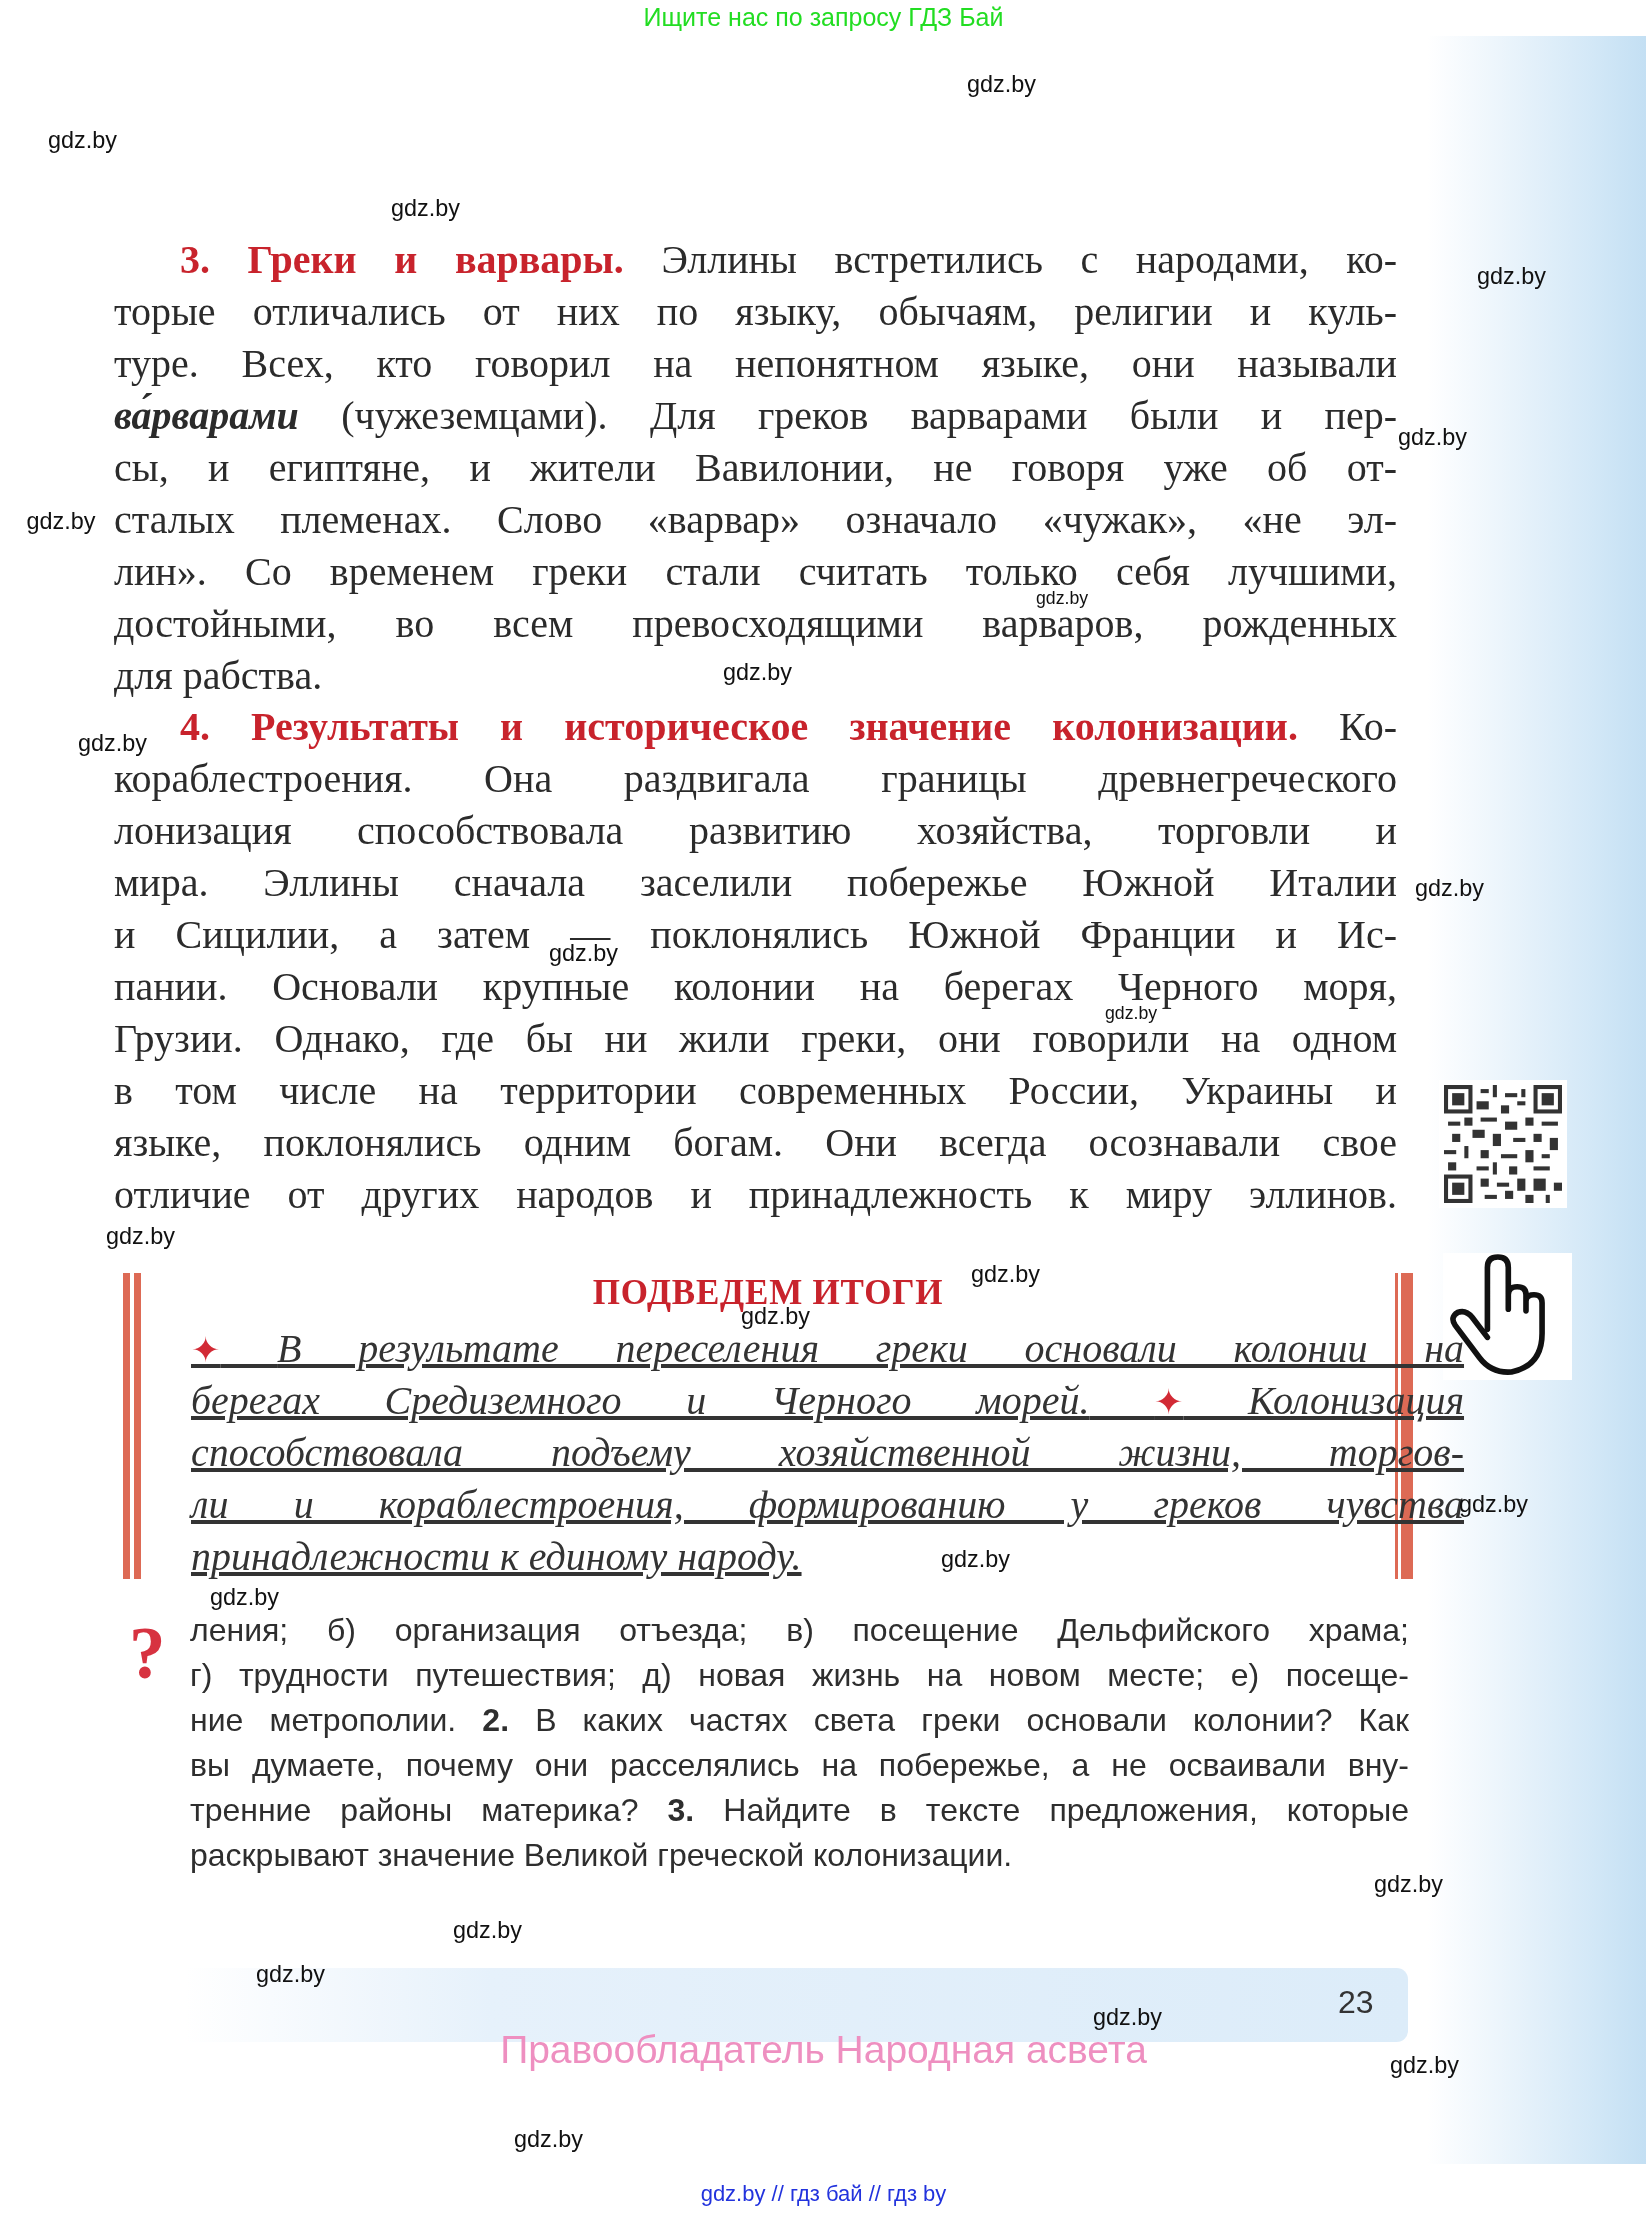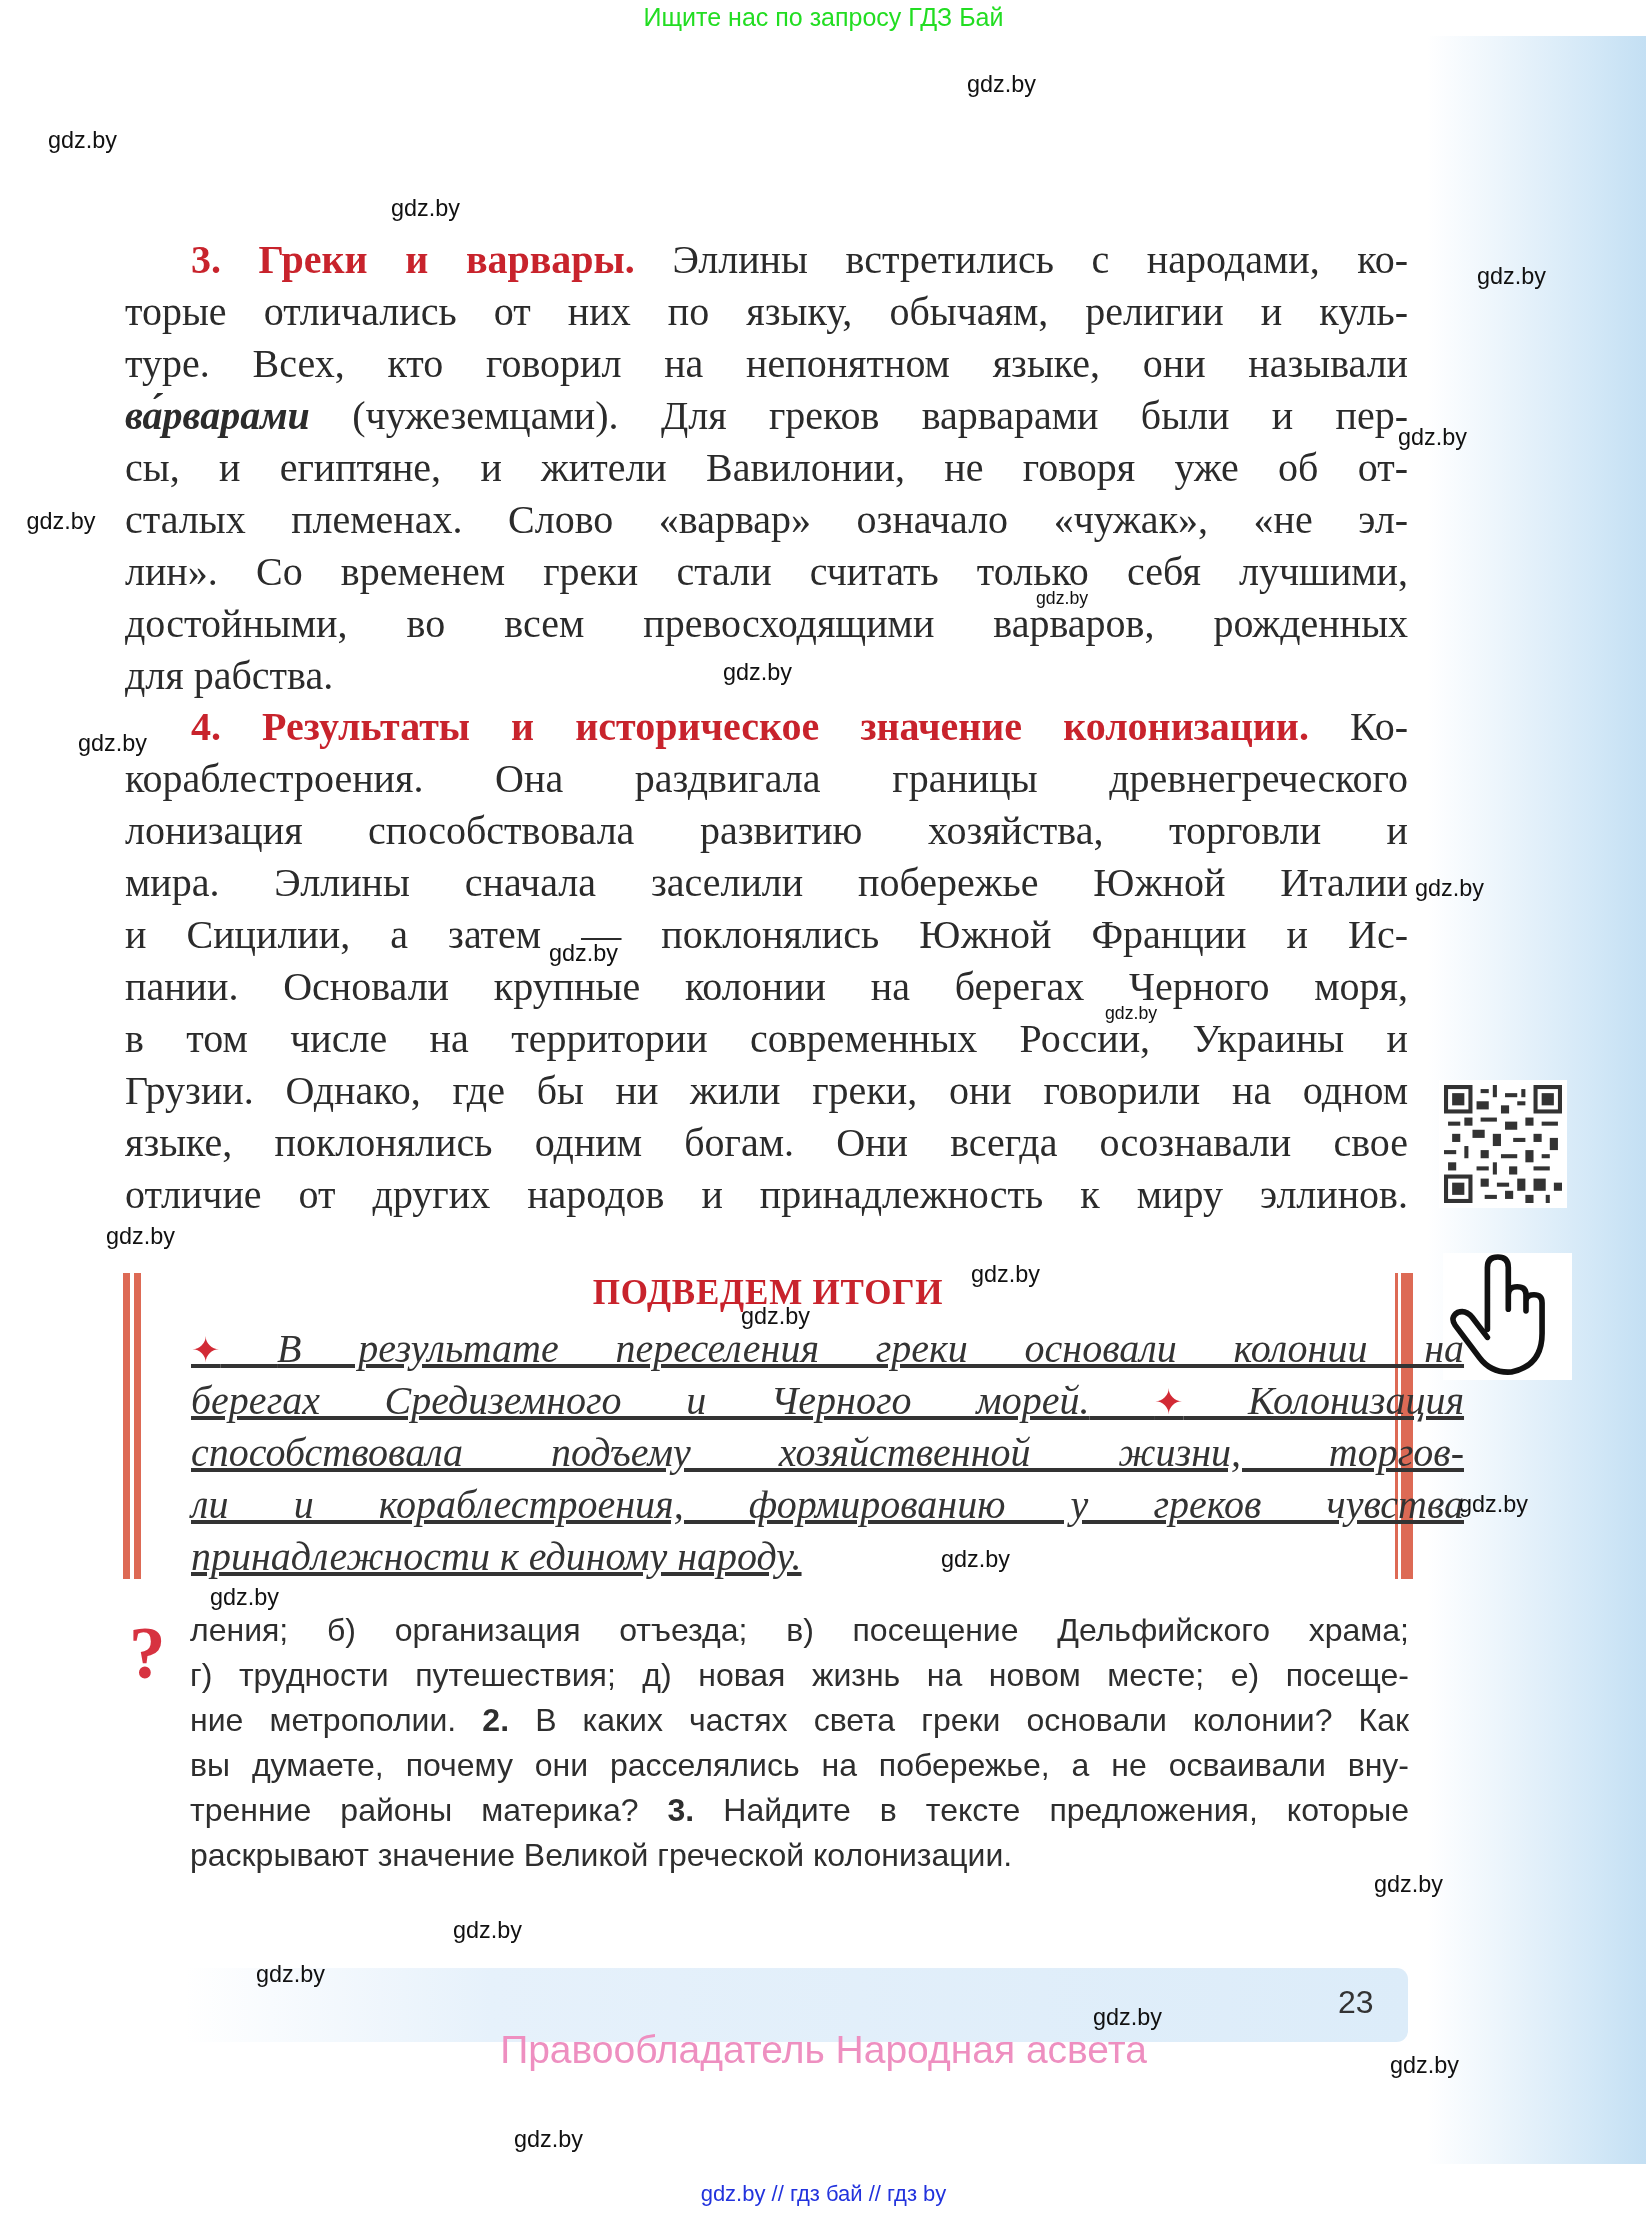--- a/index.html
+++ b/index.html
@@ -16,21 +16,21 @@
   .top-banner {
     position:absolute; top:3.2px; left:0; width:1647px; text-align:center;
     font-family:"Liberation Sans", sans-serif; font-size:25px; color:#22dd22;
   }
   .wm {
     position:absolute; font-family:"Liberation Sans", sans-serif;
     font-size:23.4px; color:#111; white-space:nowrap;
   }
   .wm.small { font-size:17.7px; }
   .text-block {
-    position:absolute; left:125px; width:1283px;
+    position:absolute; left:114px; width:1283px;
     font-family:"Liberation Serif", serif; font-size:40px; line-height:52px;
     color:#2b2b2b; text-align:justify; hyphens:manual;
   }
   .line { display:block; white-space:nowrap; text-align:justify; text-align-last:justify; height:52px; }
   .line.last { text-align-last:left; }
   .indent { padding-left:66px; }
   .sec-head { color:#c8232c; font-weight:bold; }
   .term { font-style:italic; font-weight:bold; }
   .summary {
     position:absolute; left:123px; top:1273px; width:1290px; height:306px;
@@ -105,22 +105,22 @@
   <span class="line last">для рабства.</span>
 </div>
 
 <div class="text-block" style="top:701px;">
   <span class="line indent"><span class="sec-head">4. Результаты и историческое значение колонизации.</span><span> Ко-</span></span>
   <span class="line">кораблестроения. Она раздвигала границы древнегреческого</span>
   <span class="line">лонизация способствовала развитию хозяйства, торговли и</span>
   <span class="line">мира. Эллины сначала заселили побережье Южной Италии</span>
   <span class="line">и Сицилии, а затем — поклонялись Южной Франции и Ис-</span>
   <span class="line">пании. Основали крупные колонии на берегах Черного моря,</span>
+  <span class="line">Грузии. Однако, где бы ни жили греки, они говорили на одном</span>
   <span class="line">в том числе на территории современных России, Украины и</span>
-  <span class="line">Грузии. Однако, где бы ни жили греки, они говорили на одном</span>
   <span class="line">языке, поклонялись одним богам. Они всегда осознавали свое</span>
   <span class="line">отличие от других народов и принадлежность к миру эллинов.</span>
 </div>
 
 <div class="qr">
   <svg width="118" height="118" viewBox="0 0 29 29">
     <rect width="29" height="29" fill="#fff"></rect>
     <g fill="#333">
       <rect x="0" y="0" width="7" height="7"></rect>
         <rect x="1" y="1" width="5" height="5" fill="#fff"></rect>

